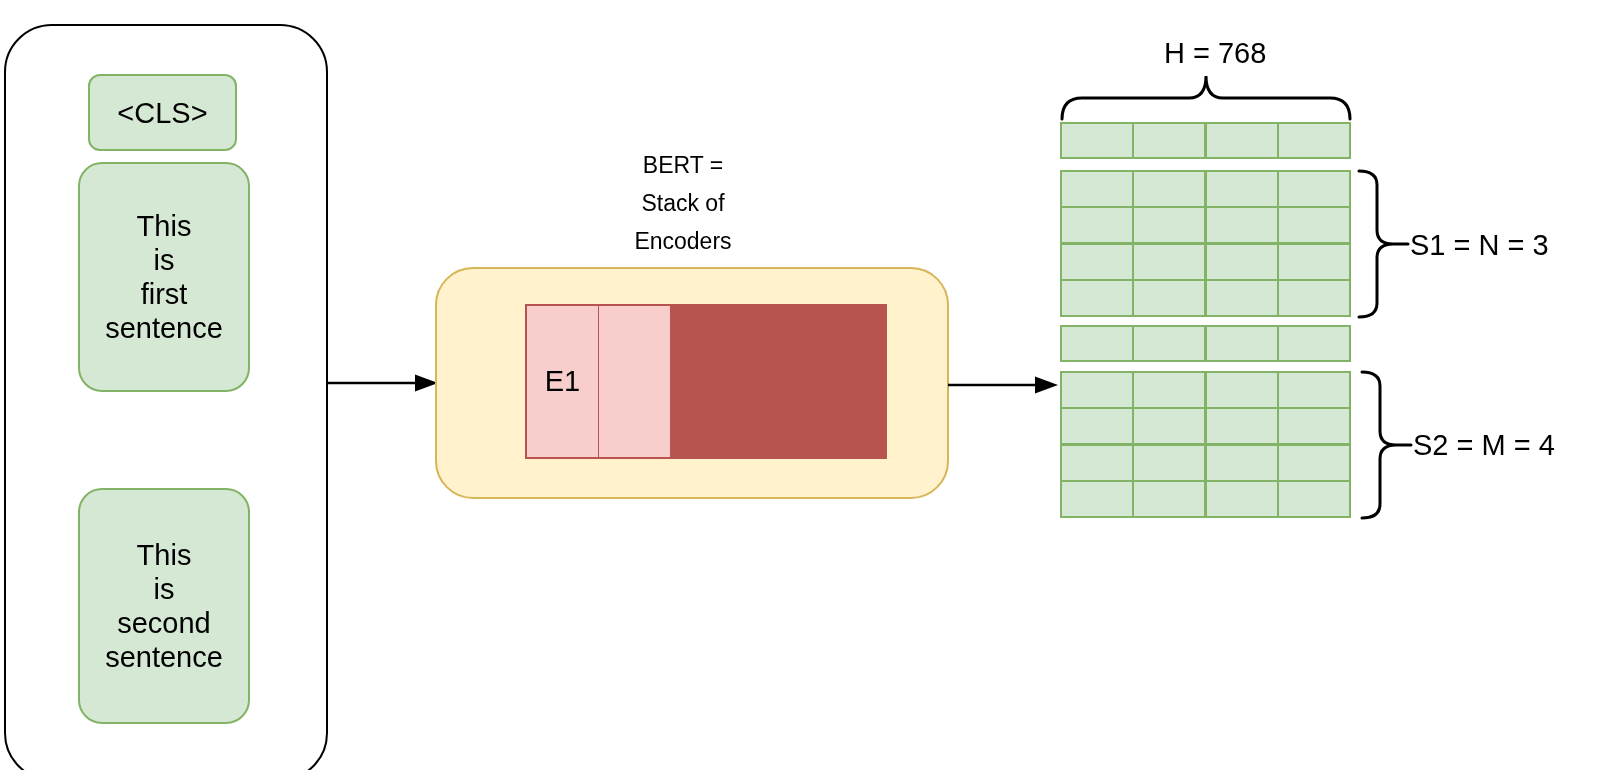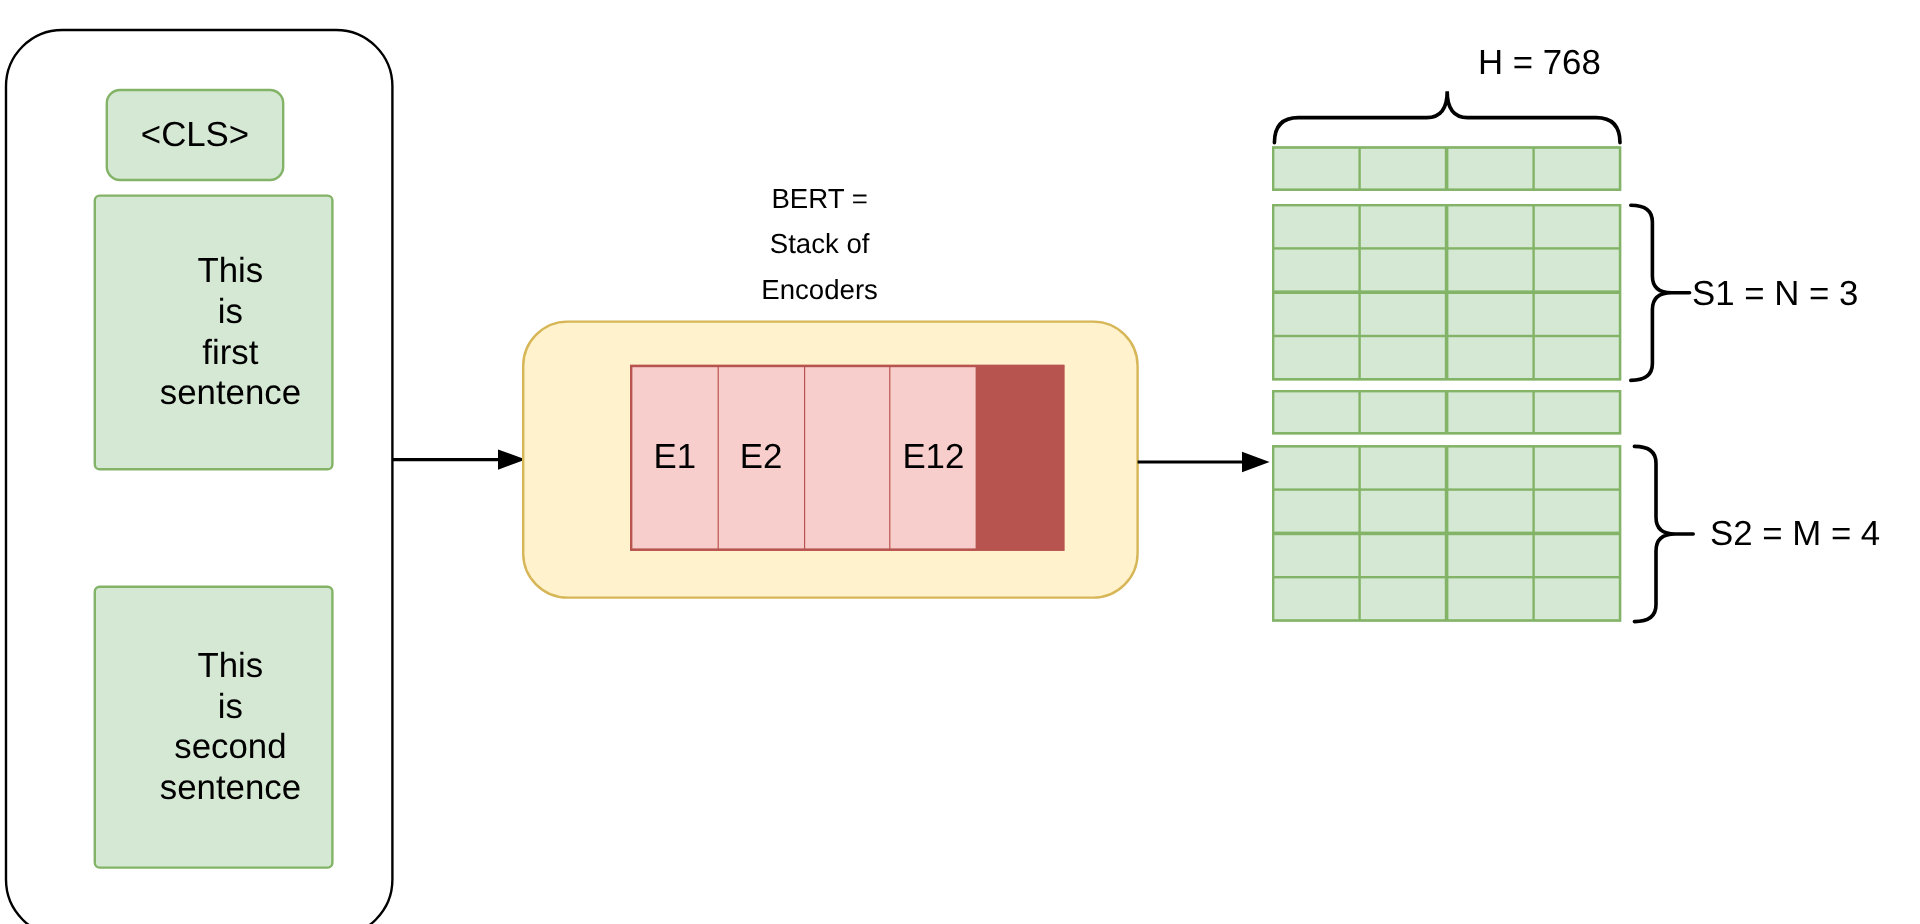--- a/index.html
+++ b/index.html
@@ -20,21 +20,21 @@
     left:4px; top:24px; width:320px; height:753px;
     border:2.5px solid #000; border-radius:48px; background:#fff;
   }
   .token{
     position:absolute; background:var(--green-fill);
     border:2.5px solid var(--green-stroke);
     display:flex; align-items:center; justify-content:center;
     text-align:center; font-size:29px; white-space:pre-line; line-height:34px;
   }
   .token-small{border-radius:12px;}
-  .token-large{border-radius:5px;padding-left:28px;}
+  .token-large{border-radius:24px;}
 
   
   .bert-title{
     left:558px; top:146px; width:250px; text-align:center;
     font-size:23px; line-height:38px; white-space:pre-line;
   }
   .bert-box{
     left:435px; top:267px; width:510px; height:228px;
     background:var(--yellow-fill); border:2.5px solid var(--yellow-stroke);
     border-radius:38px;
@@ -49,23 +49,23 @@
     justify-content:center; font-size:29px;
   }
 
   
   .matrix{
     display:grid; gap:2.5px;
     background:var(--green-stroke); border:2.5px solid var(--green-stroke);
   }
   .matrix .cell{background:var(--green-fill);}
   .dim-label{font-size:29px; line-height:34px; white-space:nowrap;}
-  .h-label{left:1124px; top:36px; width:210px; text-align:right;}
+  .h-label{left:1164px; top:36px; width:210px; text-align:left;}
   .s1-label{left:1410px; top:228px;}
-  .s2-label{left:1413px; top:428px;margin-left:12px;}
+  .s2-label{left:1413px; top:428px;}
 
   svg{display:block; overflow:visible;}
   .stroke-line{stroke:var(--line); stroke-width:3; fill:none; stroke-linecap:round;}
   .arrow-line{stroke:var(--line); stroke-width:2.6; fill:none;}
   .arrow-head{fill:var(--line); stroke:none;}
 </style>
 </head>
 <body>
 
 <div class="stage">
@@ -86,23 +86,21 @@
     <line class="arrow-line" x1="3" y1="14" x2="93" y2="14"></line>
     <polygon class="arrow-head" points="114,14 91,5.5 91,22.5"></polygon>
   </svg>
 
   <div class="abs bert-title">BERT =
 Stack of
 Encoders</div>
   <div class="abs bert-box"></div>
   <div class="abs encoder-row">
     <div class="cell">E1</div>
-    <div class="cell">E2</div>
     <div class="cell"></div>
-    <div class="cell">E12</div>
   </div>
 
   <svg class="abs" style="left:948px; top:371px;" width="112" height="28">
     <line class="arrow-line" x1="0" y1="14" x2="89" y2="14"></line>
     <polygon class="arrow-head" points="110,14 87,5.5 87,22.5"></polygon>
   </svg>
 
   <div class="abs dim-label h-label">H = 768</div>
 
   <svg class="abs" style="left:1059px; top:68px;" width="294" height="54">

